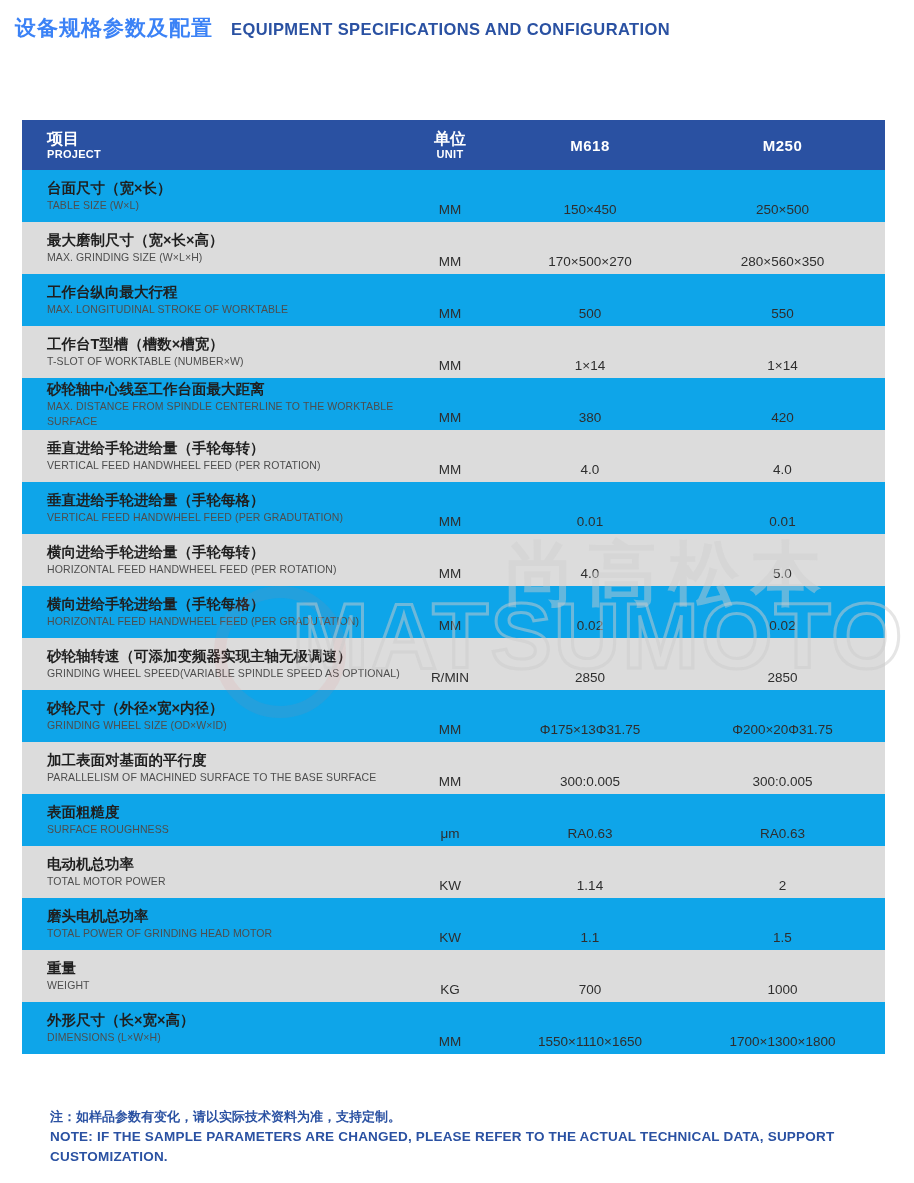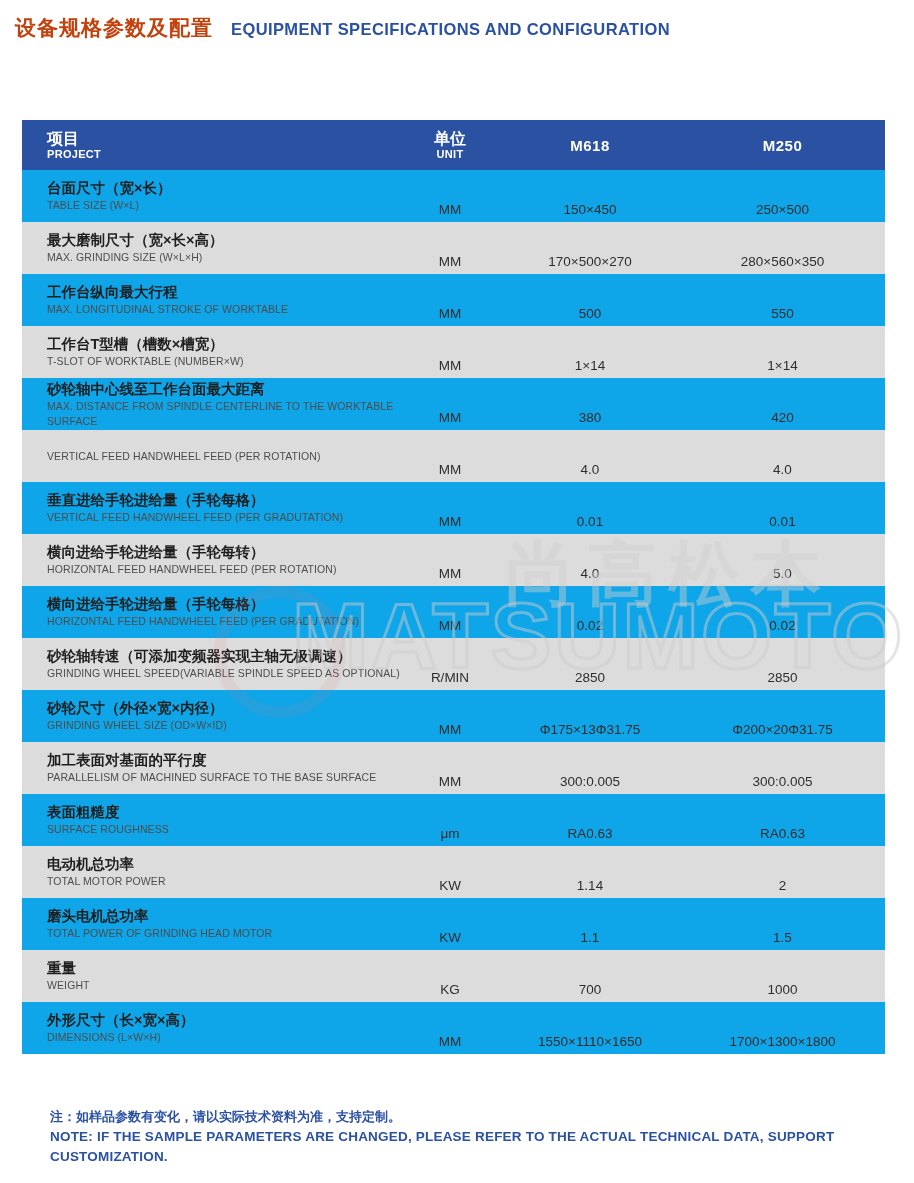--- a/index.html
+++ b/index.html
@@ -10,21 +10,21 @@
   }
   :root{
     --header-bg:#2a51a2;
     --alt-bg:#dcdcdc;
     --accent:#2a51a2;
   }
   
   .title-bar{
     position:absolute;left:15px;top:14px;display:flex;align-items:baseline;gap:18px;
   }
-  .title-zh{font-size:21px;font-weight:700;color:#c2410c;letter-spacing:1px;}
+  .title-zh{font-size:21px;font-weight:700;color:#3b82f6;letter-spacing:1px;}
   .title-en{font-size:16.5px;font-weight:600;color:var(--accent);letter-spacing:.4px;}
   
   .spec-table{position:absolute;left:22px;top:120px;width:863px;z-index:1;}
   .t-header{
     display:flex;align-items:center;background:var(--header-bg);color:#ffffff;height:50px;
   }
   .t-row{display:flex;align-items:center;min-height:52px;background:#0ea5e9;}
   .t-row.alt{background:var(--alt-bg);}
   .c-project{width:378px;box-sizing:border-box;padding-left:25px;}
   .c-unit{width:100px;text-align:center;}
@@ -123,20 +123,21 @@
       <div class="zh">砂轮轴中心线至工作台面最大距离</div>
       <div class="en">MAX. DISTANCE FROM SPINDLE CENTERLINE TO THE WORKTABLE SURFACE</div>
     </div>
     <div class="c-unit val">MM</div>
     <div class="c-m618 val">380</div>
     <div class="c-m250 val">420</div>
   </div>
 
   <div class="t-row alt">
     <div class="c-project">
+      <div class="zh">垂直进给手轮进给量（手轮每转）</div>
       <div class="en">VERTICAL FEED HANDWHEEL FEED (PER ROTATION)</div>
     </div>
     <div class="c-unit val">MM</div>
     <div class="c-m618 val">4.0</div>
     <div class="c-m250 val">4.0</div>
   </div>
 
   <div class="t-row">
     <div class="c-project">
       <div class="zh">垂直进给手轮进给量（手轮每格）</div>

